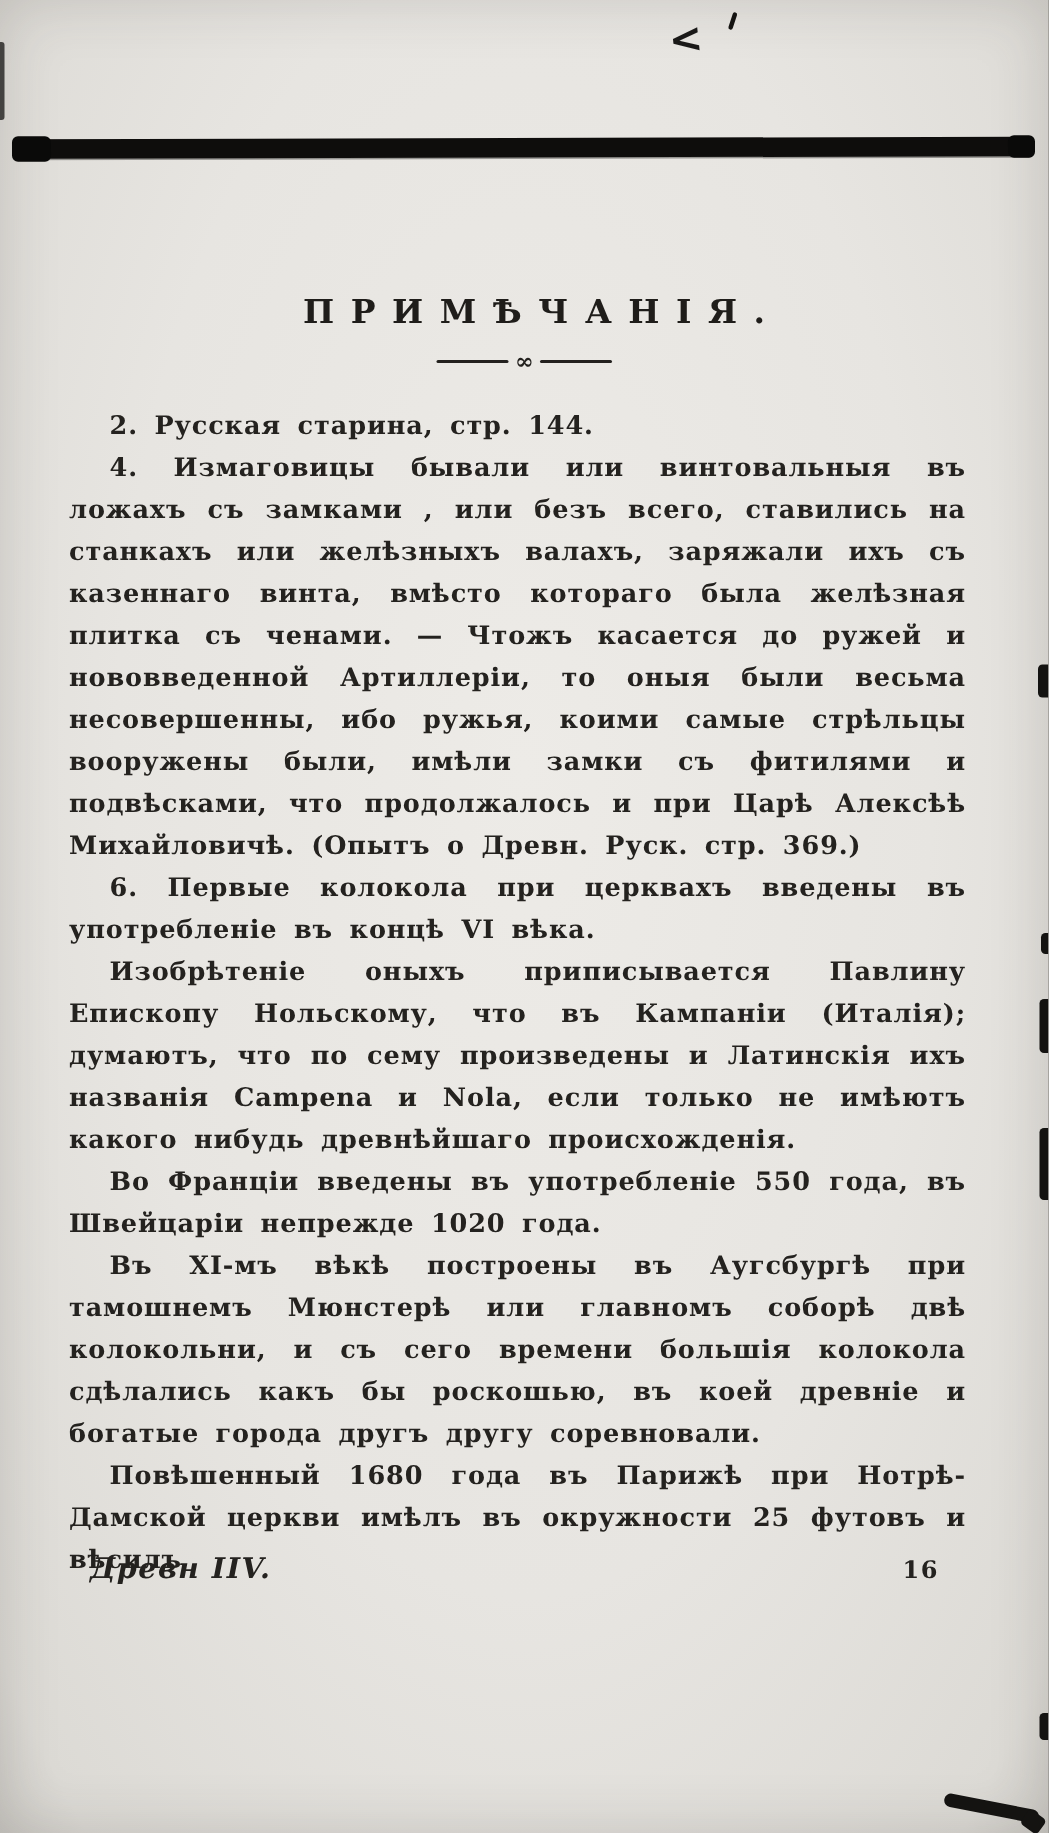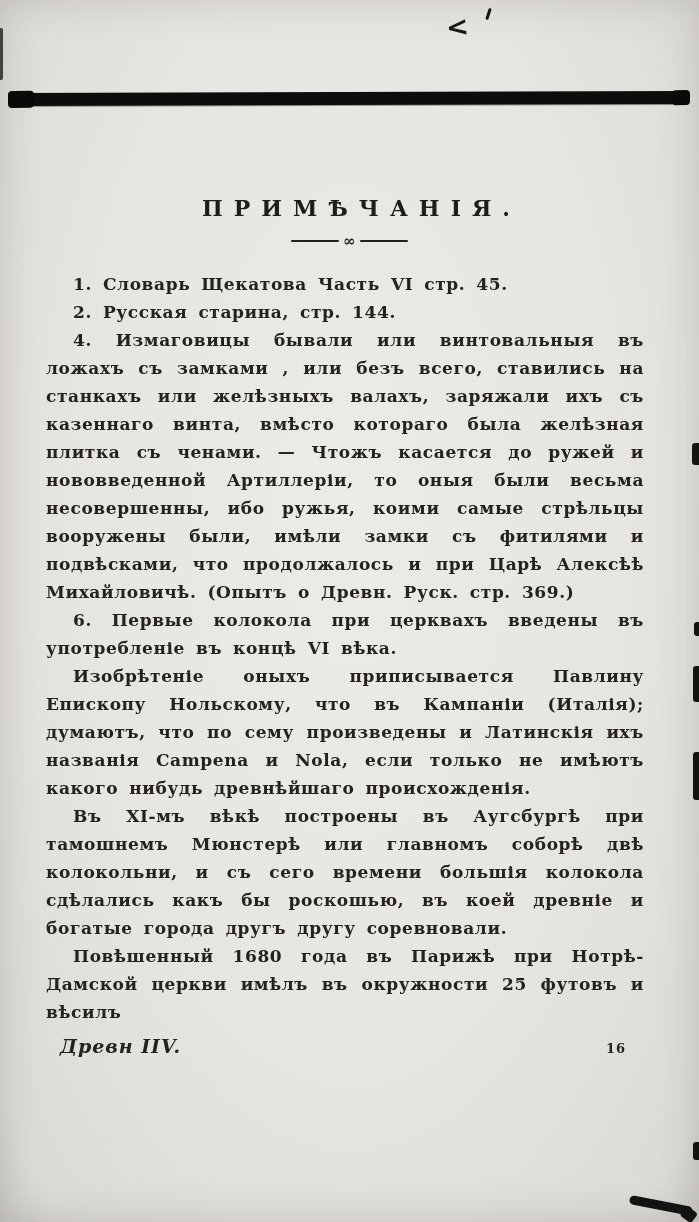--- a/index.html
+++ b/index.html
@@ -46,21 +46,21 @@
     letter-spacing:0.6px;word-spacing:4.5px;
     text-align:justify;
   }
   .para{margin:0;text-indent:27px;}
   .footer{
     position:absolute;top:1035px;left:46px;width:598px;
     display:flex;justify-content:space-between;align-items:baseline;
     font-weight:bold;
   }
   .sig{font-style:italic;font-size:19px;letter-spacing:1px;margin-left:14px;}
-  .pagenum{font-size:13px;letter-spacing:1px;margin-right:18px;}
+  .pagenum{font-size:16px;letter-spacing:1px;margin-right:18px;}
   
   .artifact{position:absolute;background:#141311;}
   .a-left-edge{left:0;top:28px;width:3px;height:52px;opacity:.75;border-radius:0 2px 2px 0;}
   .a-caret{
     background:none;left:446px;top:14px;width:26px;height:26px;
     font-family:"DejaVu Sans",sans-serif;font-size:27px;font-weight:bold;color:#1a1918;
     transform:rotate(-6deg);line-height:26px;
   }
   .a-tick{left:487px;top:8px;width:3px;height:12px;transform:rotate(18deg);border-radius:2px;}
   .a-r1{right:0;top:443px;width:7px;height:22px;border-radius:3px 0 0 3px;}
@@ -87,25 +87,25 @@
 
   <h1 class="title">ПРИМѢЧАНІЯ.</h1>
 
   <div class="divider">
     <span class="seg"></span>
     <span class="orn">∞</span>
     <span class="seg"></span>
   </div>
 
   <div class="text">
-    <p class="para">1.  Словарь Щекатова Часть VI стр. 45.</p>
     <p class="para">2.  Русская старина, стр. 144.</p>
     <p class="para">4.  Измаговицы бывали или винтовальныя въ ложахъ съ замками , или безъ всего, ставились на станкахъ или желѣзныхъ валахъ, заряжали ихъ съ казеннаго винта, вмѣсто котораго была желѣзная плитка съ ченами. — Чтожъ касается до ружей и нововведенной Артиллеріи, то оныя были весьма несовершенны, ибо ружья, коими самые стрѣльцы вооружены были, имѣли замки съ фитилями и подвѣсками, что продолжалось и при Царѣ Алексѣѣ Михайловичѣ. (Опытъ о Древн. Руск. стр. 369.)</p>
     <p class="para">6.  Первые колокола при церквахъ введены въ употребленіе въ концѣ VI вѣка.</p>
     <p class="para">Изобрѣтеніе оныхъ приписывается Павлину Епископу Нольскому, что въ Кампаніи (Италія); думаютъ, что по сему произведены и Латинскія ихъ названія Campena и Nola, если только не имѣютъ какого нибудь древнѣйшаго происхожденія.</p>
+    <p class="para">Во Франціи введены въ употребленіе 550 года, въ Швейцаріи непрежде 1020 года.</p>
     <p class="para">Въ XI-мъ вѣкѣ построены въ Аугсбургѣ при тамошнемъ Мюнстерѣ или главномъ соборѣ двѣ колокольни, и съ сего времени большія колокола сдѣлались какъ бы роскошью, въ коей древніе и богатые города другъ другу соревновали.</p>
     <p class="para">Повѣшенный 1680 года въ Парижѣ при Нотрѣ-Дамской церкви имѣлъ въ окружности 25 футовъ и вѣсилъ</p>
   </div>
 
   <div class="footer">
     <span class="sig">Древн IIV.</span>
     <span class="pagenum">16</span>
   </div>
 
   <div class="artifact a-r1"></div>

